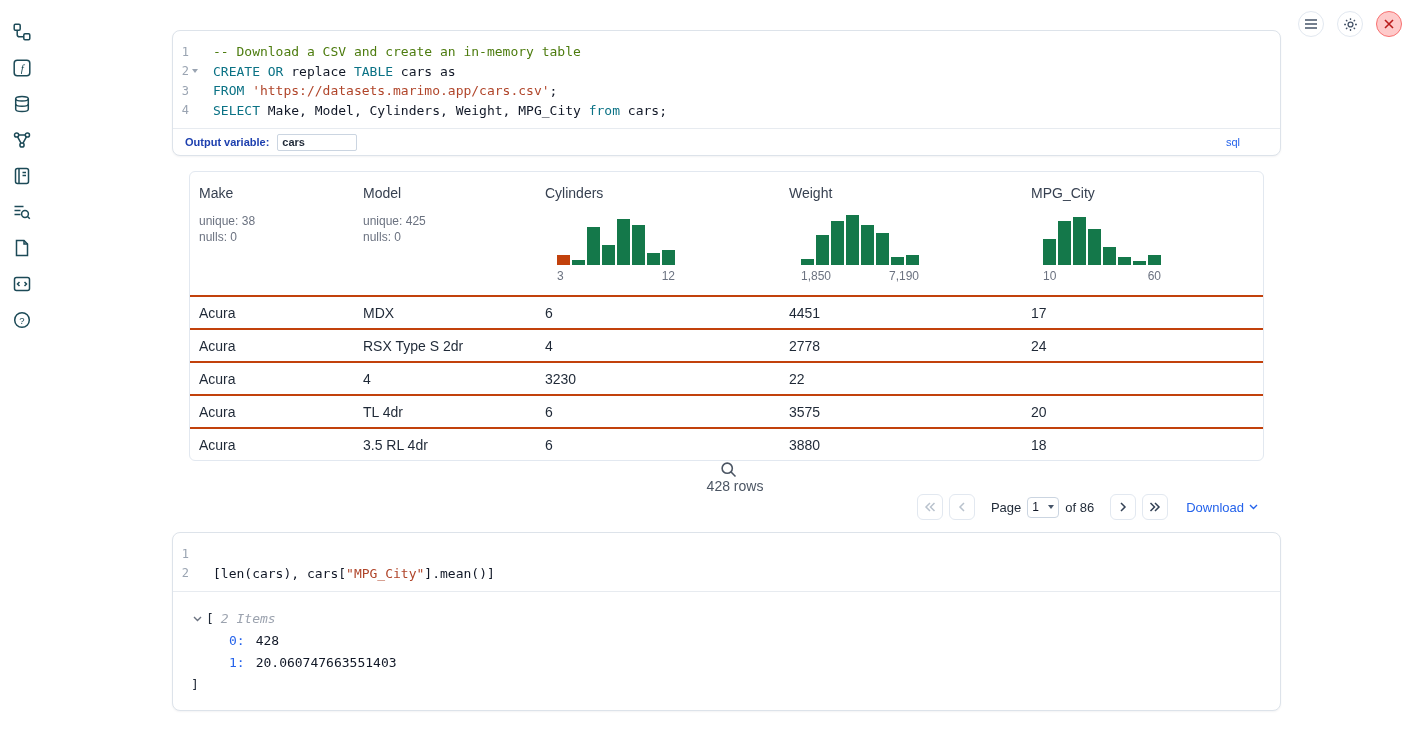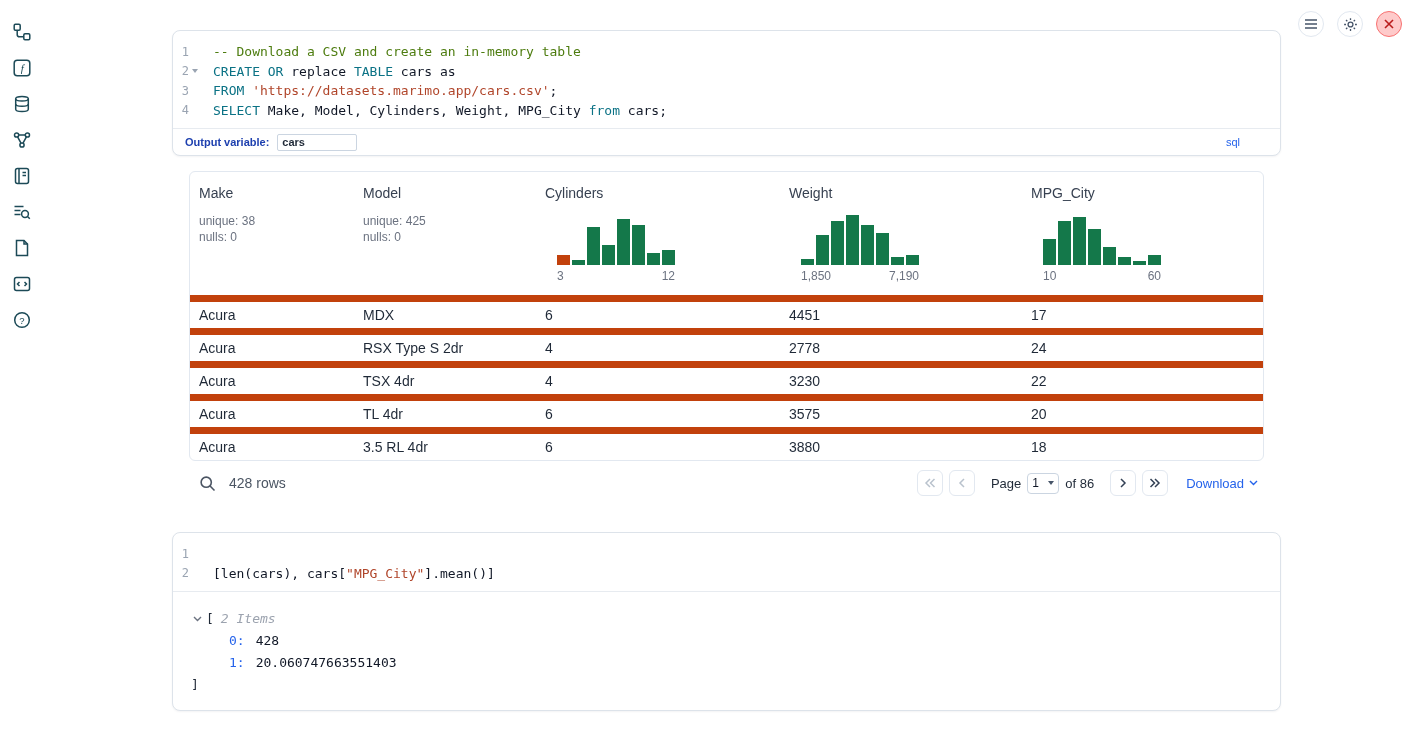--- a/index.html
+++ b/index.html
@@ -41,24 +41,24 @@
   .table-card { border:1px solid #e2e8f0; border-radius:6px; overflow:hidden; background:#fff; }
   .tbl-grid { display:grid; grid-template-columns:164px 182px 244px 242px 1fr; }
   .tbl-header { padding-top:13px; padding-bottom:12px; }
   .th-cell { padding-left:9px; }
   .th-name { font-size:14px; color:#374151; height:20px; margin-bottom:8px; }
   .th-stats { font-size:12px; color:#6b7280; line-height:16px; }
   .hist { width:118px; margin-left:12px; }
   .hist-bars { display:flex; align-items:flex-end; gap:2px; height:52px; }
   .hist-bar { flex:1; }
   .hist-axis { display:flex; justify-content:space-between; font-size:12px; color:#6b7280; margin-top:4px; }
-  .tbl-row { border-top:7px solid #c2410c; height:33px; }
+  .tbl-row { border-top:2px solid #c2410c; height:33px; }
   .tbl-cell { font-size:14px; color:#1f2937; padding-left:9px; display:flex; align-items:center; }
 
-  .table-footer { height:44px; display:flex; align-items:center; padding:0 6px 0 10px; }
+  .table-footer { height:44px; display:flex; align-items:center; padding:0 6px 0 10px;flex-direction:column; }
   .search-wrap { display:flex; color:#4b5563; cursor:pointer; }
   .row-count { font-size:14px; color:#4b5563; margin-left:13px; }
   .pager { margin-left:auto; display:flex; align-items:center; gap:6px; }
   .page-btn { width:26px; height:26px; border:1px solid #e2e8f0; border-radius:6px; background:#fff; display:flex; align-items:center; justify-content:center; color:#334155; cursor:pointer; padding:0; }
   .page-btn.disabled { color:#b9c2cd; }
   .page-label { font-size:13px; color:#1f2937; }
   .pager .gap-l { margin-left:10px; }
   .page-select { width:32px; height:21px; border:1px solid #cbd5e1; border-radius:4px; display:flex; align-items:center; justify-content:space-between; padding:0 4px; font-size:12px; color:#111827; background:#fff; cursor:pointer; }
   .caret-down { width:0; height:0; border-left:3px solid transparent; border-right:3px solid transparent; border-top:4px solid #475569; }
   .download { display:flex; align-items:center; gap:5px; color:#2563eb; font-size:13px; margin-left:12px; cursor:pointer;justify-content:space-between; }
@@ -266,21 +266,20 @@
           </div>
           <div class="tbl-grid tbl-row">
             <div class="tbl-cell">Acura</div>
             <div class="tbl-cell">RSX Type S 2dr</div>
             <div class="tbl-cell">4</div>
             <div class="tbl-cell">2778</div>
             <div class="tbl-cell">24</div>
           </div>
           <div class="tbl-grid tbl-row">
             <div class="tbl-cell">Acura</div>
-            <div class="tbl-cell">TSX 4dr</div>
             <div class="tbl-cell">4</div>
             <div class="tbl-cell">3230</div>
             <div class="tbl-cell">22</div>
           </div>
           <div class="tbl-grid tbl-row">
             <div class="tbl-cell">Acura</div>
             <div class="tbl-cell">TL 4dr</div>
             <div class="tbl-cell">6</div>
             <div class="tbl-cell">3575</div>
             <div class="tbl-cell">20</div>

